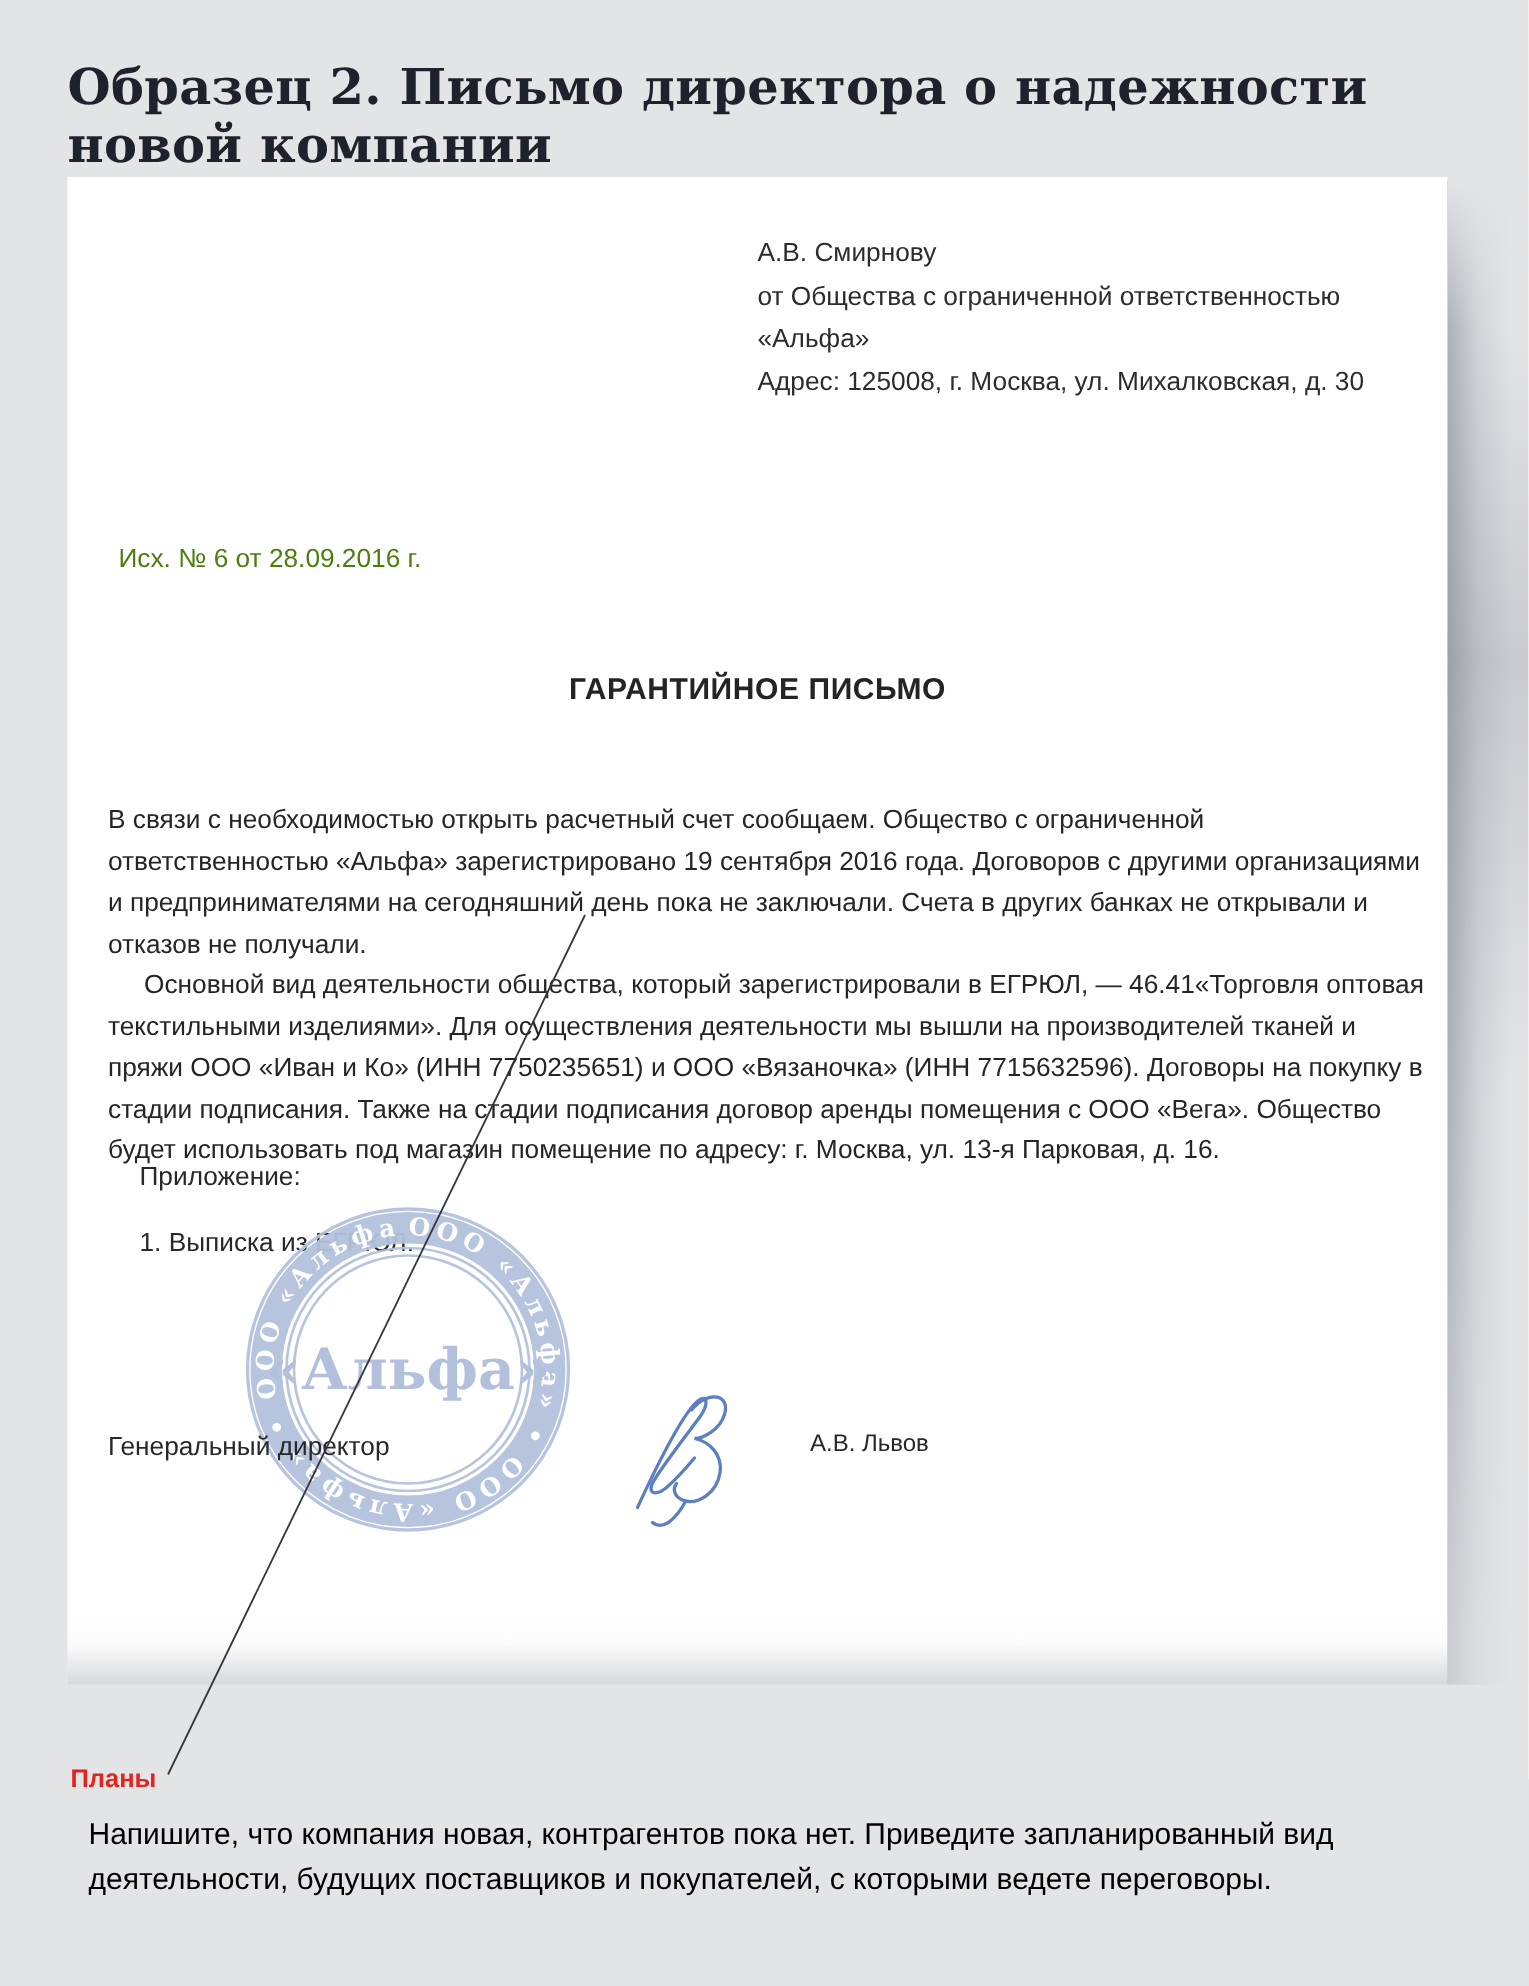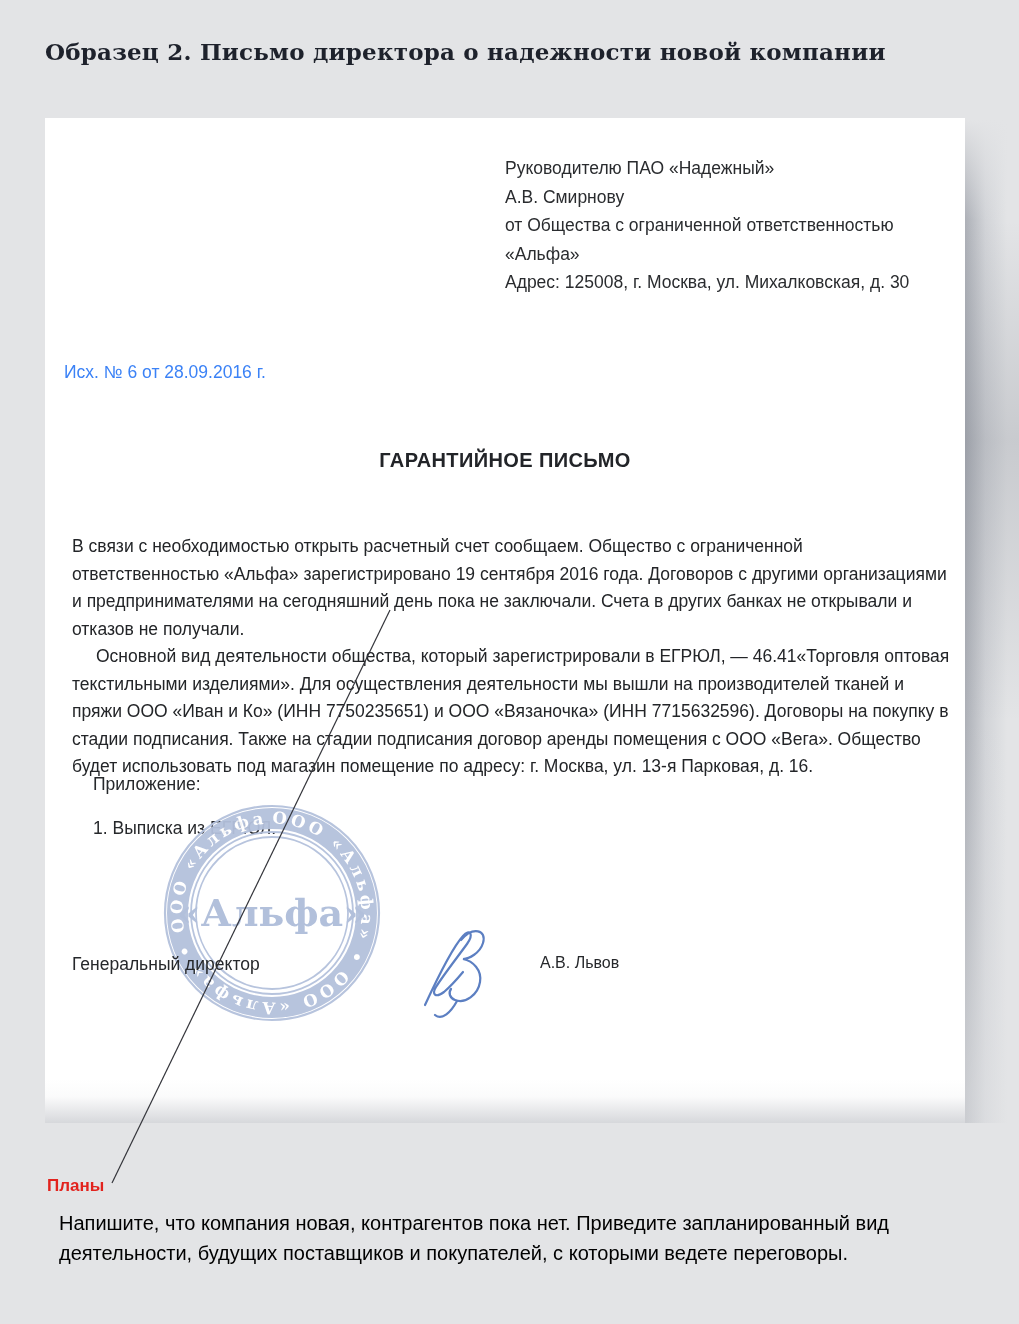--- a/index.html
+++ b/index.html
@@ -9,21 +9,21 @@
     background: #e3e4e6;
     font-family: "Liberation Sans", sans-serif;
     color: #26282b;
     overflow: hidden;
   }
   .page-title {
     position: absolute;
     left: 45px; top: 38px;
     width: 930px;
     font-family: "DejaVu Serif", serif;
-    font-size: 23px;
+    font-size: 33px;
     font-weight: bold;
     color: #1e222c;
     letter-spacing: 0.2px;
   }
   .letter-page {
     position: absolute;
     left: 45px; top: 118px;
     width: 920px; height: 1005px;
     background: #ffffff;
   }
@@ -44,23 +44,23 @@
   .recipient-block {
     position: absolute;
     left: 460px; top: 36px;
     width: 450px;
     font-size: 17.5px;
     line-height: 28.5px;
     color: #2a2c2f;
   }
   .outgoing-ref {
     position: absolute;
-    left: 19px; top: 244px;
-    font-size: 17.5px;
-    color: #3b82f6;
+    left: 34px; top: 244px;
+    font-size: 17.5px;
+    color: #4d7c0f;
   }
   .letter-heading {
     position: absolute;
     left: 27px; top: 331px;
     width: 866px;
     text-align: center;
     font-size: 20px;
     font-weight: bold;
     letter-spacing: 0.4px;
     color: #222428;
@@ -143,21 +143,20 @@
   }
 </style>
 </head>
 <body>
 
 <h1 class="page-title">Образец 2. Письмо директора о надежности новой компании</h1>
 
 <div class="letter-page">
 
   <div class="recipient-block">
-    <div>Руководителю ПАО «Надежный»</div>
     <div>А.В. Смирнову</div>
     <div>от Общества с ограниченной ответственностью «Альфа»</div>
     <div>Адрес: 125008, г. Москва, ул. Михалковская, д. 30</div>
   </div>
 
   <div class="outgoing-ref">Исх. № 6 от 28.09.2016 г.</div>
 
   <div class="letter-heading">ГАРАНТИЙНОЕ ПИСЬМО</div>
 
   <div class="letter-body">

